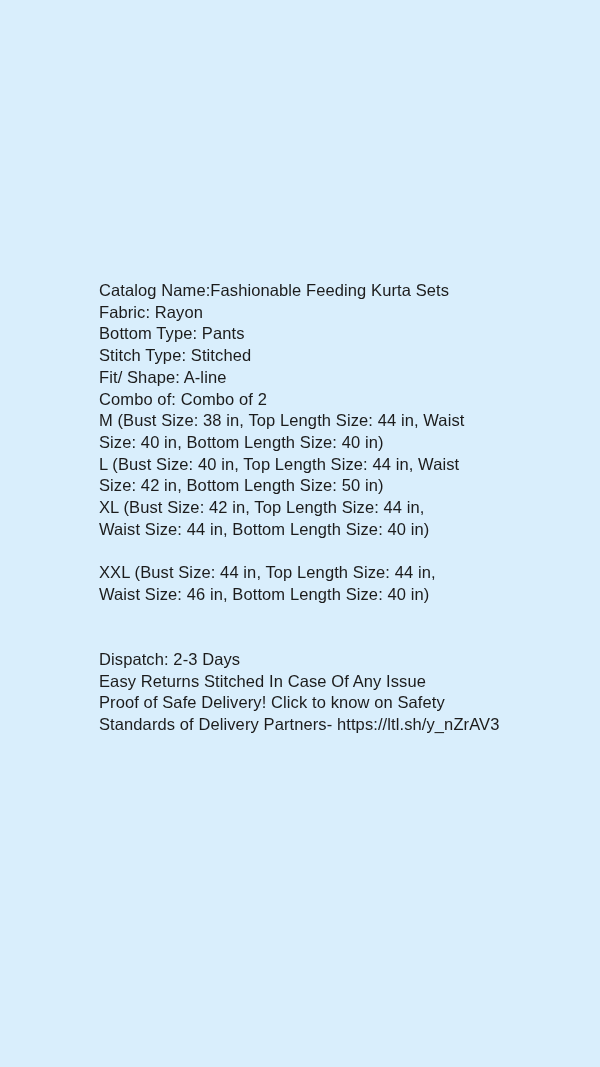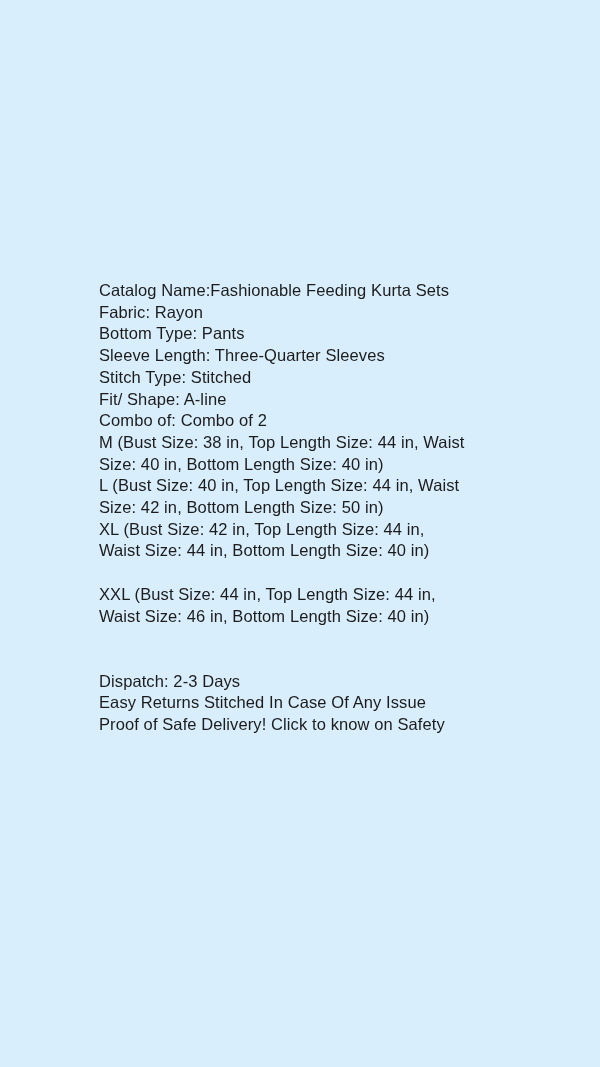--- a/index.html
+++ b/index.html
@@ -32,32 +32,32 @@
   }
 </style>
 </head>
 <body style="background: rgb(217, 238, 252);">
 
 <div class="page">
   <div class="text-block" id="lines-container" style="color: rgb(28, 28, 28);">
       <div class="line">Catalog Name:Fashionable Feeding Kurta Sets</div>
       <div class="line">Fabric: Rayon</div>
       <div class="line">Bottom Type: Pants</div>
-      <div class="line">Sleeve Length: Three-Quarter Sleeves</div>
       <div class="line">Stitch Type: Stitched</div>
       <div class="line">Fit/ Shape: A-line</div>
       <div class="line">Combo of: Combo of 2</div>
       <div class="line">M (Bust Size: 38 in, Top Length Size: 44 in, Waist</div>
       <div class="line">Size: 40 in, Bottom Length Size: 40 in)</div>
       <div class="line">L (Bust Size: 40 in, Top Length Size: 44 in, Waist</div>
       <div class="line">Size: 42 in, Bottom Length Size: 50 in)</div>
       <div class="line">XL (Bust Size: 42 in, Top Length Size: 44 in,</div>
       <div class="line">Waist Size: 44 in, Bottom Length Size: 40 in)</div>
       <div class="line"></div>
       <div class="line">XXL (Bust Size: 44 in, Top Length Size: 44 in,</div>
       <div class="line">Waist Size: 46 in, Bottom Length Size: 40 in)</div>
       <div class="line"></div>
       <div class="line"></div>
       <div class="line">Dispatch: 2-3 Days</div>
       <div class="line">Easy Returns Stitched In Case Of Any Issue</div>
       <div class="line">Proof of Safe Delivery! Click to know on Safety</div>
+      <div class="line">Standards of Delivery Partners- https://ltl.sh/y_nZrAV3</div>
     </div>
 </div>
 
 </body></html>

